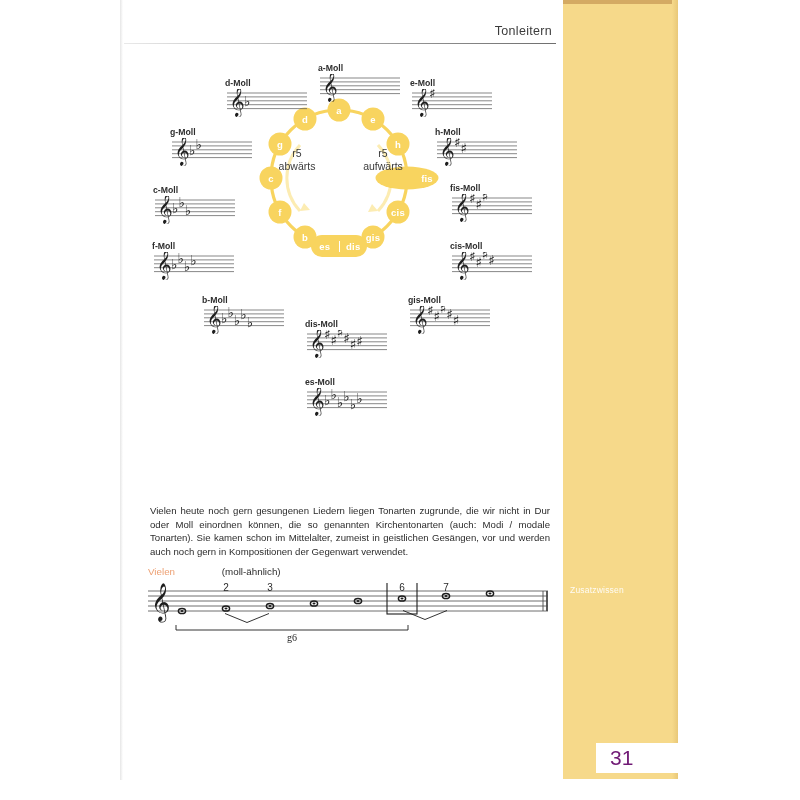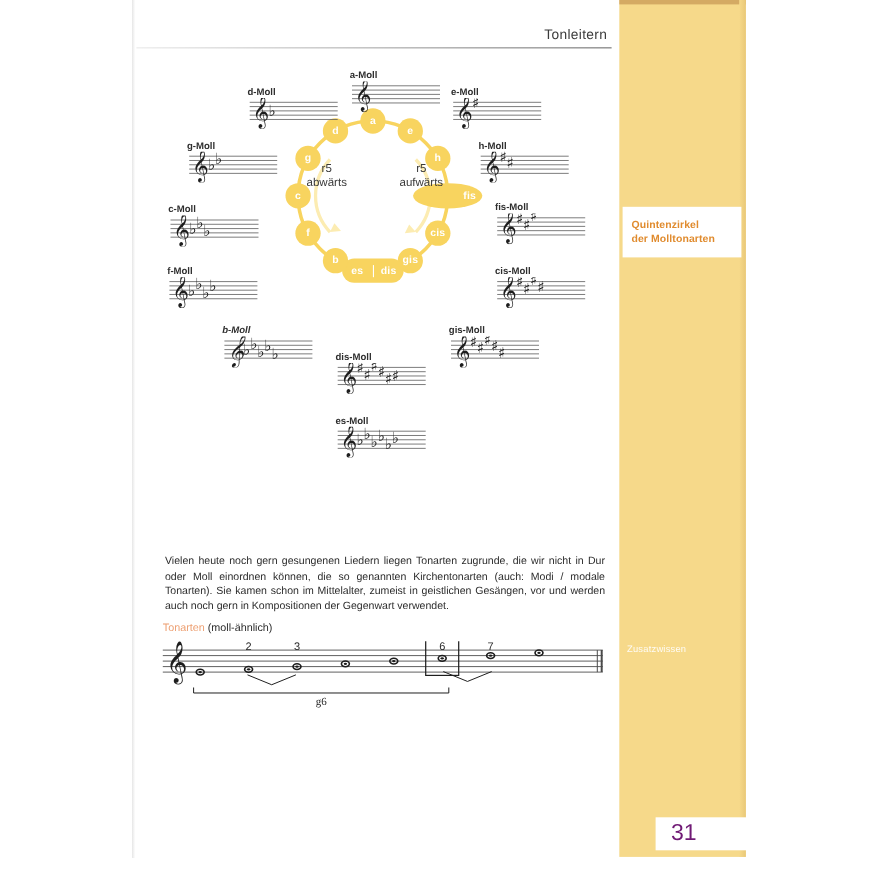--- a/index.html
+++ b/index.html
@@ -174,21 +174,21 @@
     line-height: 13.5px;
     color: #2c2c2c;
     text-align: justify;
   }
   #dorisch-label {
     position: absolute;
     left: 148px; top: 566px;
     font-size: 9.8px;
   }
   #dorisch-label .mode { color: #eda073; }
-  #dorisch-label .qual { color: #2c2c2c; }
+  #dorisch-label .qual { color: #2c2c2c; margin-left: 44px; }
   #dorisch-staff { position: absolute; left: 144px; top: 583px; }
   #caption-g6 {
     position: absolute;
     left: 148px; top: 656px;
     width: 404px;
     font-size: 9.6px;
     line-height: 13px;
     color: #2c2c2c;
   }
 </style>
@@ -197,24 +197,20 @@
 
 <div id="page">
 
   <div class="sheet"></div>
   <div class="sheet-shadow-left"></div>
 
   <div class="sidebar"></div>
   <div class="sidebar-top-shade"></div>
   <div class="sidebar-right-edge"></div>
 
-  <div class="sidebar-box" id="chapter-tag">
-    <div class="tag-line">Quintenzirkel</div>
-    <div class="tag-line">der Molltonarten</div>
-  </div>
 
   <div id="extra-knowledge">Zusatzwissen</div>
 
   <div class="sidebar-box" id="page-number-box">
     <div class="pnum">31</div>
   </div>
 
   <div id="running-head">Tonleitern</div>
   <div id="head-rule"></div>
 
@@ -391,21 +387,21 @@
           <line x1="2" y1="11.8" x2="82" y2="11.8" stroke="#555" stroke-width="0.7"></line>
           <line x1="2" y1="15.7" x2="82" y2="15.7" stroke="#555" stroke-width="0.7"></line>
           <line x1="2" y1="19.6" x2="82" y2="19.6" stroke="#555" stroke-width="0.7"></line>
           <text x="4.5" y="20.965" font-size="25.74" font-family="&quot;DejaVu Sans&quot;, sans-serif" fill="#1d1d1d">𝄞</text>
           <text x="19" y="9.265" font-size="13.65" font-family="&quot;DejaVu Sans&quot;, sans-serif" fill="#1d1d1d">♯</text>
           <text x="25.435" y="15.115" font-size="13.65" font-family="&quot;DejaVu Sans&quot;, sans-serif" fill="#1d1d1d">♯</text>
           <text x="31.869999999999997" y="7.315" font-size="13.65" font-family="&quot;DejaVu Sans&quot;, sans-serif" fill="#1d1d1d">♯</text>
           <text x="38.305" y="13.165000000000001" font-size="13.65" font-family="&quot;DejaVu Sans&quot;, sans-serif" fill="#1d1d1d">♯</text>
         </svg>
     </div>
-    <div class="keysig" style="left:62px;  top:240px;font-style:italic;">
+    <div class="keysig" style="left:62px;  top:240px;">
       <div class="kname">b-Moll</div>
       <svg class="staff-svg" width="84" height="28">
           <line x1="2" y1="4" x2="82" y2="4" stroke="#555" stroke-width="0.7"></line>
           <line x1="2" y1="7.9" x2="82" y2="7.9" stroke="#555" stroke-width="0.7"></line>
           <line x1="2" y1="11.8" x2="82" y2="11.8" stroke="#555" stroke-width="0.7"></line>
           <line x1="2" y1="15.7" x2="82" y2="15.7" stroke="#555" stroke-width="0.7"></line>
           <line x1="2" y1="19.6" x2="82" y2="19.6" stroke="#555" stroke-width="0.7"></line>
           <text x="4.5" y="20.965" font-size="25.74" font-family="&quot;DejaVu Sans&quot;, sans-serif" fill="#1d1d1d">𝄞</text>
           <text x="19" y="16.675" font-size="14.04" font-family="&quot;DejaVu Sans&quot;, sans-serif" fill="#1d1d1d">♭</text>
           <text x="25.435" y="10.825" font-size="14.04" font-family="&quot;DejaVu Sans&quot;, sans-serif" fill="#1d1d1d">♭</text>
@@ -463,21 +459,21 @@
           <text x="44.74" y="20.575" font-size="14.04" font-family="&quot;DejaVu Sans&quot;, sans-serif" fill="#1d1d1d">♭</text>
           <text x="51.175000000000004" y="14.725" font-size="14.04" font-family="&quot;DejaVu Sans&quot;, sans-serif" fill="#1d1d1d">♭</text>
         </svg>
     </div>
   </div>
 
 
   <div id="boxed-note">Vielen heute noch gern gesungenen Liedern liegen Tonarten zugrunde, die wir nicht in Dur oder Moll einordnen können, die so genannten Kirchentonarten (auch: Modi / modale Tonarten). Sie kamen schon im Mittelalter, zumeist in geistlichen Gesängen, vor und werden auch noch gern in Kompositionen der Gegenwart verwendet.</div>
 
   <div id="dorisch-label">
-    <span class="mode">Tonarten</span>
+    <span class="mode">Vielen</span>
     <span class="qual">(moll-ähnlich)</span>
   </div>
 
   <svg id="dorisch-staff" width="412" height="72">
       <line x1="4" y1="8" x2="404" y2="8" stroke="#4a4a4a" stroke-width="0.8"></line>
       <line x1="4" y1="13" x2="404" y2="13" stroke="#4a4a4a" stroke-width="0.8"></line>
       <line x1="4" y1="18" x2="404" y2="18" stroke="#4a4a4a" stroke-width="0.8"></line>
       <line x1="4" y1="23" x2="404" y2="23" stroke="#4a4a4a" stroke-width="0.8"></line>
       <line x1="4" y1="28" x2="404" y2="28" stroke="#4a4a4a" stroke-width="0.8"></line>
       <line x1="399" y1="8" x2="399" y2="28" stroke="#4a4a4a" stroke-width="0.9"></line>

